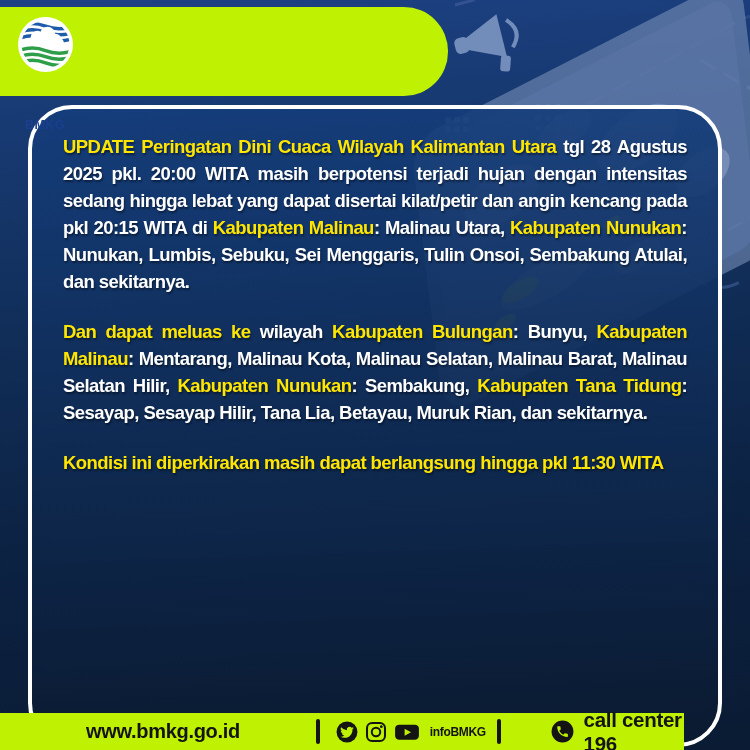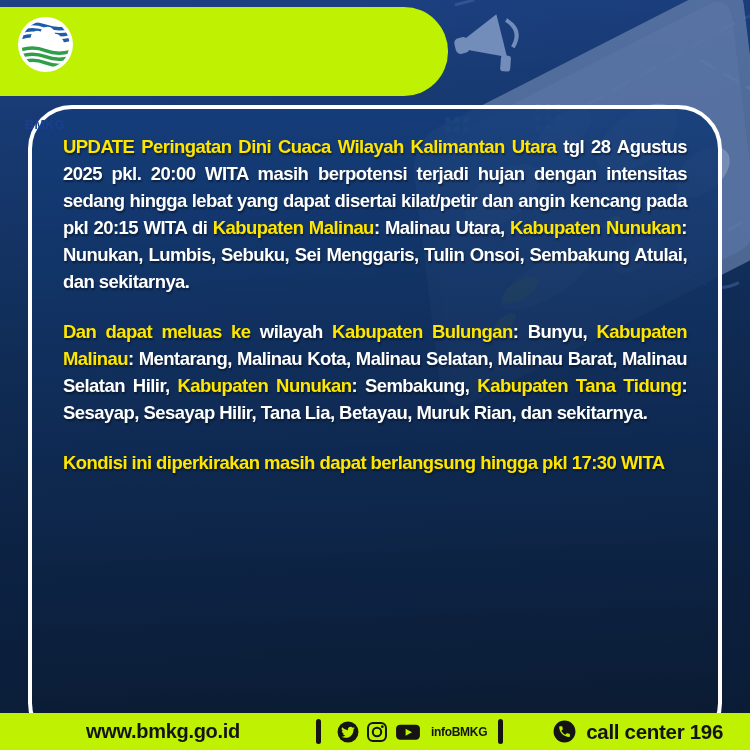--- a/index.html
+++ b/index.html
@@ -37,21 +37,21 @@
   .panel p {
     font-size:18.5px; font-weight:bold; line-height:27px; letter-spacing:-.55px;
     color:#ffffff; text-align:justify; margin-bottom:23px;
     text-shadow:1px 1.5px 2px rgba(0,0,0,.45);
   }
   .seg-yellow { color:var(--yellow, #ffe600); }
   .seg-white  { color:#ffffff; }
 
   
   .footer {
-    position:absolute; left:0; bottom:0; width:750px; height:37px; z-index:3;
+    position:absolute; left:0; bottom:0; width:684px; height:37px; z-index:3;
     background:var(--accent, #bff102);
     display:flex; align-items:center;
     color:#141414;
   }
   .footer .site { margin-left:86px; font-size:20px; font-weight:bold; letter-spacing:-.3px; }
   .footer .sep  { width:5px; height:25px; background:#141414; border-radius:2.5px; }
   .sep-1 { margin-left:76px; }
   .icon { display:flex; align-items:center; }
   .icon-tw { margin-left:16px; }
   .icon-ig { margin-left:7px; }
@@ -150,21 +150,21 @@
           </g>
         </g>
       </svg>
       <span class="logo-text">BMKG</span>
     </div>
   </header>
 
   <main class="panel">
     <p><span class="seg-yellow">UPDATE Peringatan Dini Cuaca Wilayah Kalimantan Utara</span><span class="seg-white"> tgl 28 Agustus 2025 pkl. 20:00 WITA masih berpotensi terjadi hujan dengan intensitas sedang hingga lebat yang dapat disertai kilat/petir dan angin kencang pada pkl 20:15 WITA di </span><span class="seg-yellow">Kabupaten Malinau</span><span class="seg-white">: Malinau Utara, </span><span class="seg-yellow">Kabupaten Nunukan</span><span class="seg-white">: Nunukan, Lumbis, Sebuku, Sei Menggaris, Tulin Onsoi, Sembakung Atulai, dan sekitarnya.</span></p>
     <p><span class="seg-yellow">Dan dapat meluas ke </span><span class="seg-white">wilayah </span><span class="seg-yellow">Kabupaten Bulungan</span><span class="seg-white">: Bunyu, </span><span class="seg-yellow">Kabupaten Malinau</span><span class="seg-white">: Mentarang, Malinau Kota, Malinau Selatan, Malinau Barat, Malinau Selatan Hilir, </span><span class="seg-yellow">Kabupaten Nunukan</span><span class="seg-white">: Sembakung, </span><span class="seg-yellow">Kabupaten Tana Tidung</span><span class="seg-white">: Sesayap, Sesayap Hilir, Tana Lia, Betayau, Muruk Rian, dan sekitarnya.</span></p>
-    <p><span class="seg-yellow">Kondisi ini diperkirakan masih dapat berlangsung hingga pkl 17:30 WITA</span></p>
+    <p><span class="seg-yellow">Kondisi ini diperkirakan masih dapat berlangsung hingga pkl 11:30 WITA</span></p>
   </main>
 
   <footer class="footer">
     <span class="site">www.bmkg.go.id</span>
     <span class="sep sep-1"></span>
     <span class="icon icon-tw">
       <svg width="22" height="22" viewBox="0 0 24 24">
         <circle cx="12" cy="12" r="11.4" fill="#141414"></circle>
         <g transform="translate(4.6,4.9) scale(0.62)">
           <path fill="#bff102" d="M23.95 4.57a10 10 0 0 1-2.82.77 4.96 4.96 0 0 0 2.16-2.72 9.9 9.9 0 0 1-3.12 1.19 4.92 4.92 0 0 0-8.39 4.48A13.97 13.97 0 0 1 1.64 3.16a4.92 4.92 0 0 0 1.52 6.57 4.9 4.9 0 0 1-2.23-.61v.06a4.92 4.92 0 0 0 3.95 4.83 4.99 4.99 0 0 1-2.21.08 4.94 4.94 0 0 0 4.6 3.42A9.87 9.87 0 0 1 0 19.54a13.94 13.94 0 0 0 7.55 2.21c9.05 0 14-7.5 14-13.99 0-.21 0-.42-.02-.63a10 10 0 0 0 2.42-2.56z"></path>

